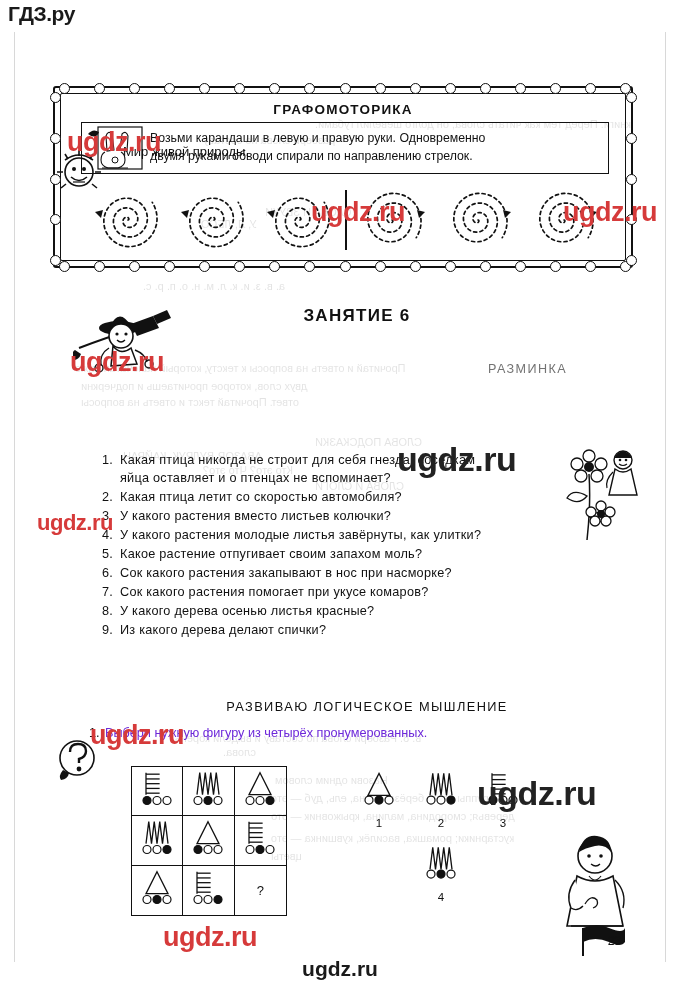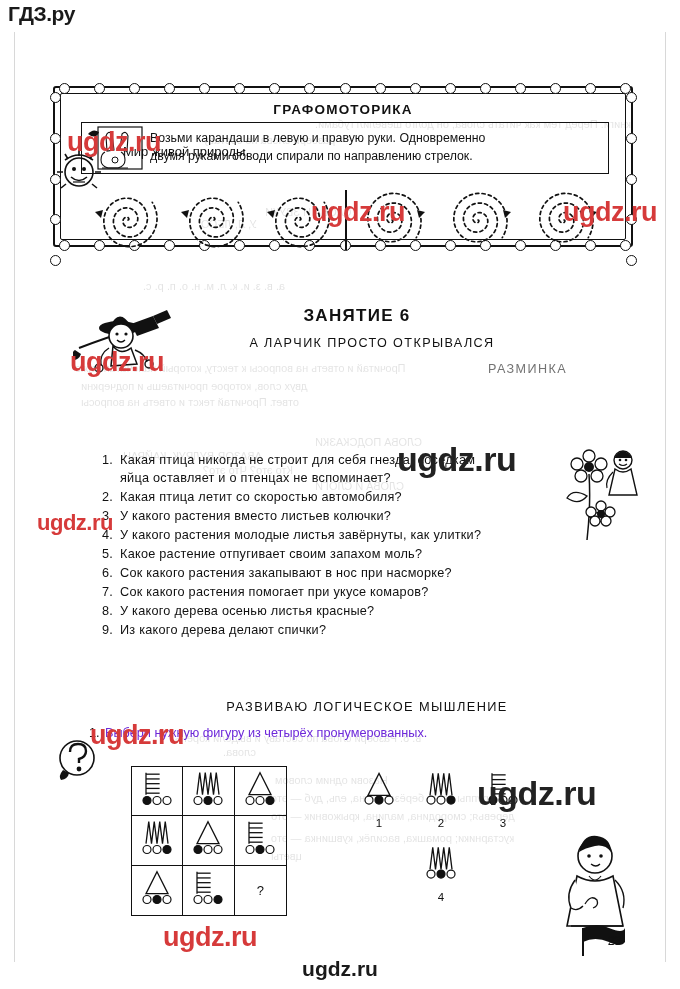--- a/index.html
+++ b/index.html
@@ -41,21 +41,21 @@
     width: 608px;
     height: 905px;
   }
 
   
   .grapho-box {
     position: absolute;
     left: 16px;
     top: 42px;
     width: 580px;
-    height: 161px;
+    height: 182px;
     border: 2px solid #111;
     border-radius: 3px;
     box-sizing: border-box;
   }
   .grapho-box::before {
     content: "";
     position: absolute;
     left: 5px; top: 5px; right: 5px; bottom: 5px;
     border: 1px solid #111;
     border-radius: 2px;
@@ -519,21 +519,20 @@
           <circle cx="53" cy="40" r="1.6" fill="#111"></circle>
           <path d="M44 46 q4 4 8 0" stroke="#111" stroke-width="1.3" fill="none"></path>
           <path d="M40 52 q8 10 18 2 l6 16 -26 2 z" fill="#fff" stroke="#111" stroke-width="1.5"></path>
           <path d="M36 54 q-10 6 -8 18" stroke="#111" stroke-width="1.4" fill="none"></path>
           <path d="M62 56 q10 4 12 12" stroke="#111" stroke-width="1.4" fill="none"></path>
           <circle cx="26" cy="74" r="4" fill="none" stroke="#111" stroke-width="1.4"></circle>
           <circle cx="76" cy="70" r="4" fill="none" stroke="#111" stroke-width="1.4"></circle>
         </svg>
       </div>
       <div class="lesson-title">ЗАНЯТИЕ 6</div>
-      <div class="lesson-sub">А ЛАРЧИК ПРОСТО ОТКРЫВАЛСЯ</div>
       <div class="warmup">РАЗМИНКА</div>
     </div>
 
     <div class="sun-icon">
       <svg viewBox="0 0 56 54" width="56" height="54">
         <circle cx="28" cy="30" r="14" fill="none" stroke="#111" stroke-width="1.6"></circle>
         <path d="M28 8 l0 6 M14 12 l3 5 M42 12 l-3 5 M6 30 l6 0 M50 30 l-6 0 M10 46 l5 -4 M46 46 l-5 -4" stroke="#111" stroke-width="1.6"></path>
         <path d="M14 18 q14 -10 28 0" stroke="#111" stroke-width="1.6" fill="none"></path>
         <circle cx="23" cy="27" r="2" fill="#111"></circle>
         <circle cx="33" cy="27" r="2" fill="#111"></circle>

